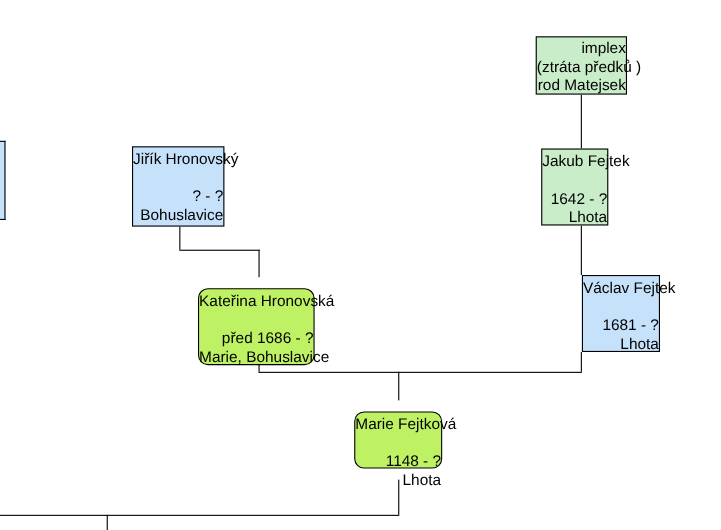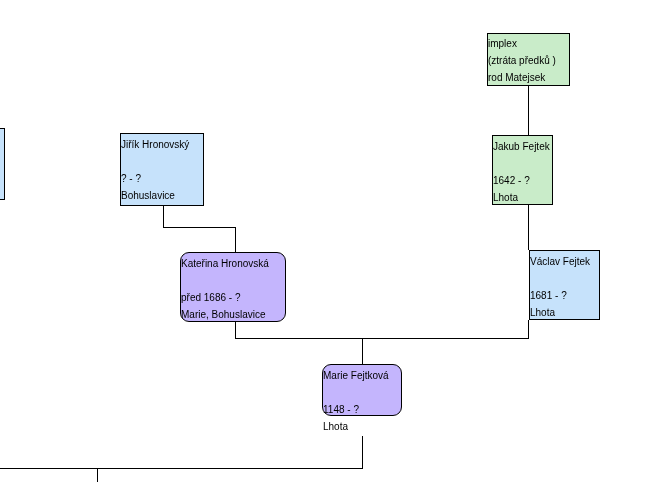--- a/index.html
+++ b/index.html
@@ -9,28 +9,28 @@
     height: 482px;
     background: #ffffff;
     overflow: hidden;
     font-family: "Liberation Sans", "DejaVu Sans", sans-serif;
   }
   .node {
     position: absolute;
     box-sizing: border-box;
     border: 1px solid #000000;
     color: #000000;
-    font-size: 10px;
+    font-size: 14px;
     line-height: 17px;
-    text-align: left;
+    text-align: right;
     padding-top: 2px;
   }
   .node .row { height: 17px; white-space: nowrap; }
   .male   { background: #c6e2fb; }
-  .female { background: #c4b5fd; border-radius: 9px; }
+  .female { background: #bef264; border-radius: 9px; margin-top: 10px; }
   .implex { background: #c9ecc9; padding-top: 1px; }
   .vline { position: absolute; width: 1px; background: #000000; }
   .hline { position: absolute; height: 1px; background: #000000; }
 </style>
 </head>
 <body>
 
 <div class="canvas">
 
   <div class="vline" style="left:528px; top:86px;  height:49px;"></div>

